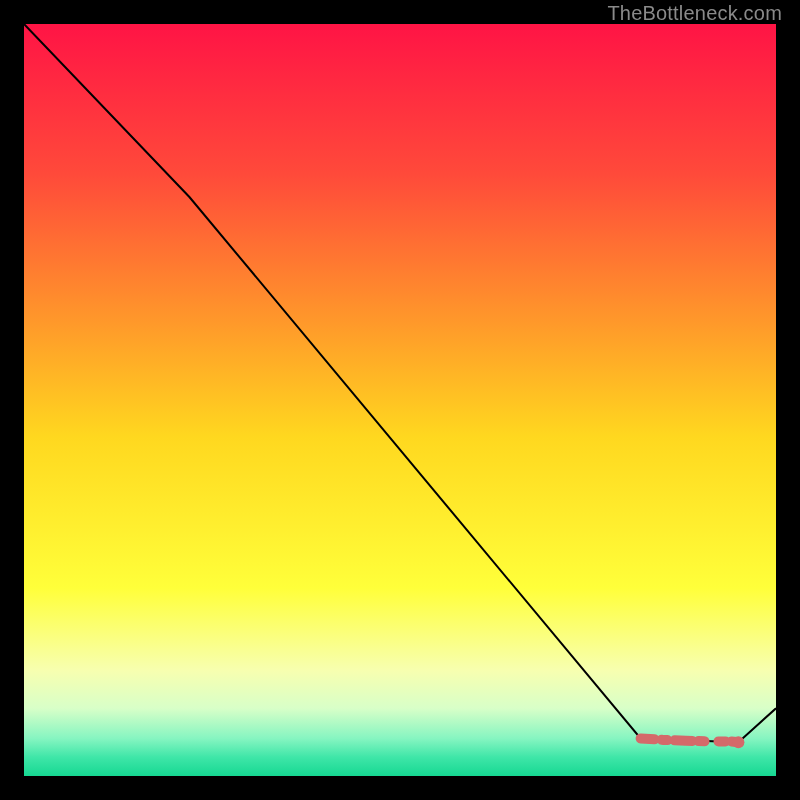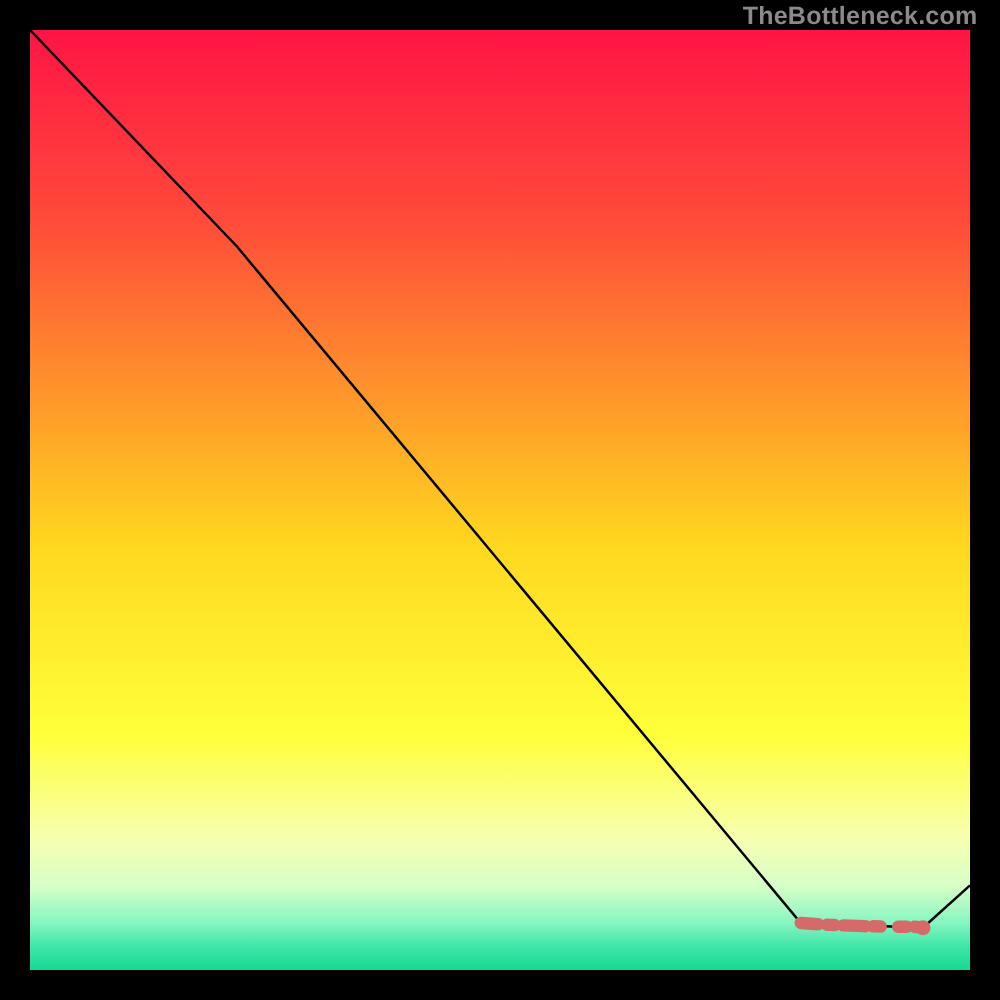--- a/index.html
+++ b/index.html
@@ -15,21 +15,21 @@
     width: 800px;
     height: 800px;
     background: #000000;
   }
   .watermark {
     position: absolute;
     top: 2px;
     right: 18px;
     font-family: Arial, Helvetica, sans-serif;
     font-size: 20px;
-    font-weight: 700;
+    font-weight: 400;
     color: #8a8a8a;
     letter-spacing: 0.2px;
     user-select: none;
   }
   .plot {
     position: absolute;
     left: 24px;
     top: 24px;
     width: 752px;
     height: 752px;

